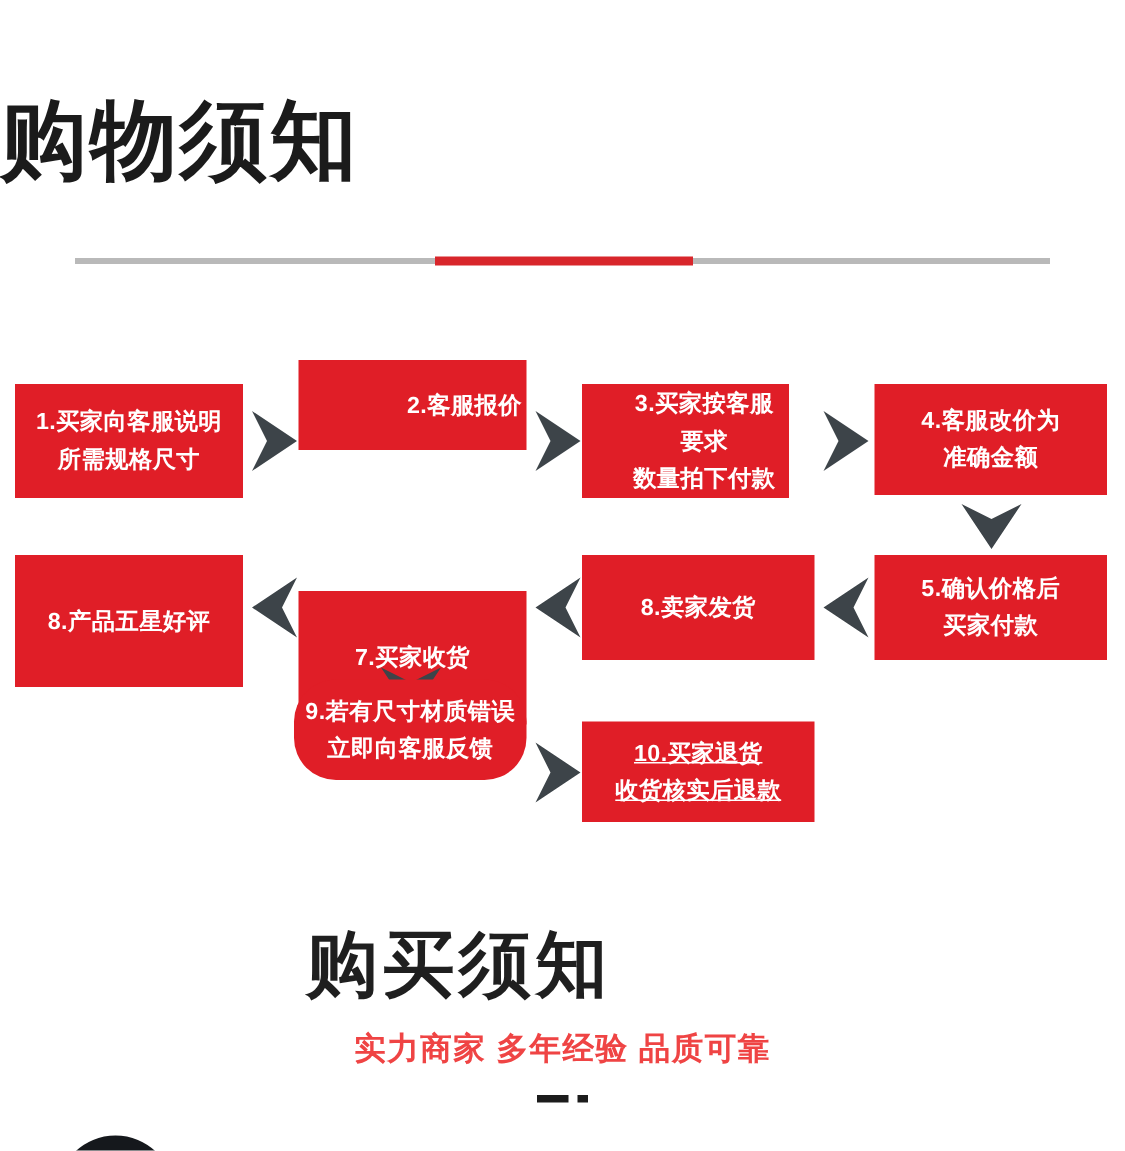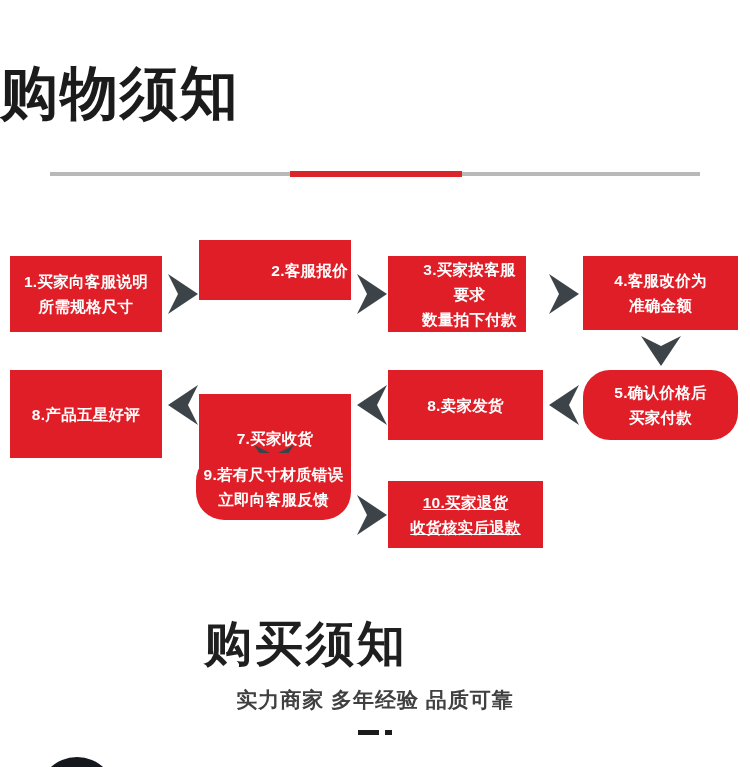--- a/index.html
+++ b/index.html
@@ -102,21 +102,21 @@
   }
   .subtitle {
     position: absolute;
     left: 0;
     top: 686px;
     width: 750px;
     text-align: center;
     font-size: 21px;
     line-height: 28px;
     font-weight: bold;
-    color: #404040;
+    color: #ef4444;
     letter-spacing: 1px;
     white-space: nowrap;
   }
   .deco-dash {
     position: absolute;
     left: 358px;
     top: 730px;
     width: 21px;
     height: 5px;
     background: #1c1c1c;
@@ -198,21 +198,21 @@
         <span>准确金额</span>
       </div>
     </div>
 
     <div class="arrow" style="left:639px; top:334px;">
       <svg width="44" height="34" viewBox="0 0 44 34">
           <path d="M2 2 L22 32 L42 2 L22 12 Z" fill="#3d4449"></path>
         </svg>
     </div>
 
-    <div class="fbox" style="left:583px; top:370px; width:155px; height:70px;border-radius:27px;">
+    <div class="fbox" style="left:583px; top:370px; width:155px; height:70px;">
       <div>
         <span>5.确认价格后</span>
         <span>买家付款</span>
       </div>
     </div>
 
     <div class="arrow" style="left:547px; top:383px;">
       <svg width="34" height="44" viewBox="0 0 34 44">
           <path d="M32 2 L2 22 L32 42 L22 22 Z" fill="#3d4449"></path>
         </svg>

